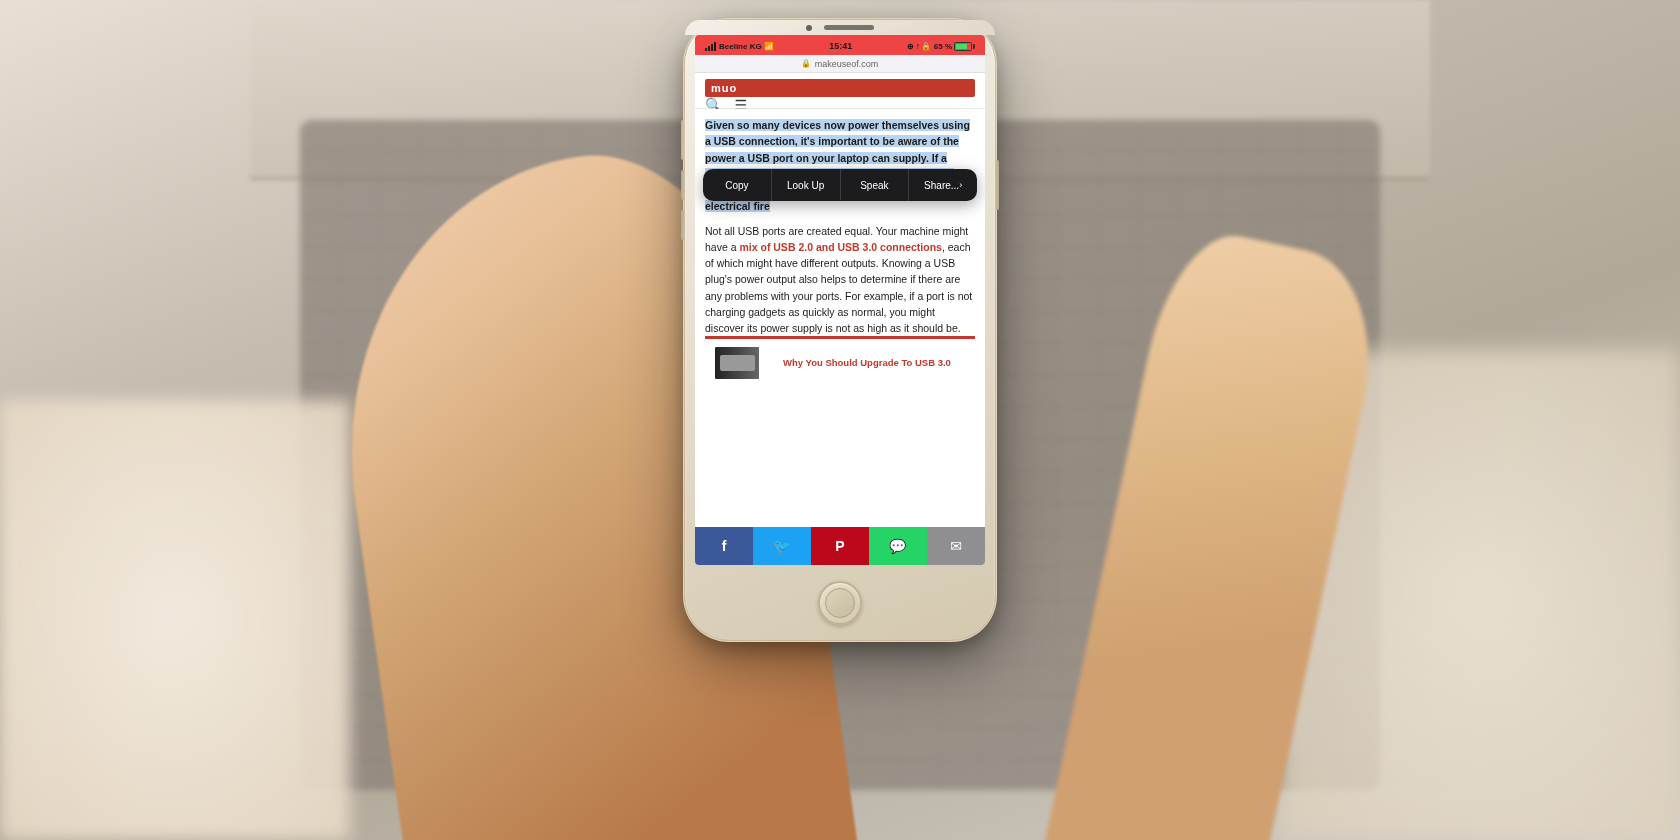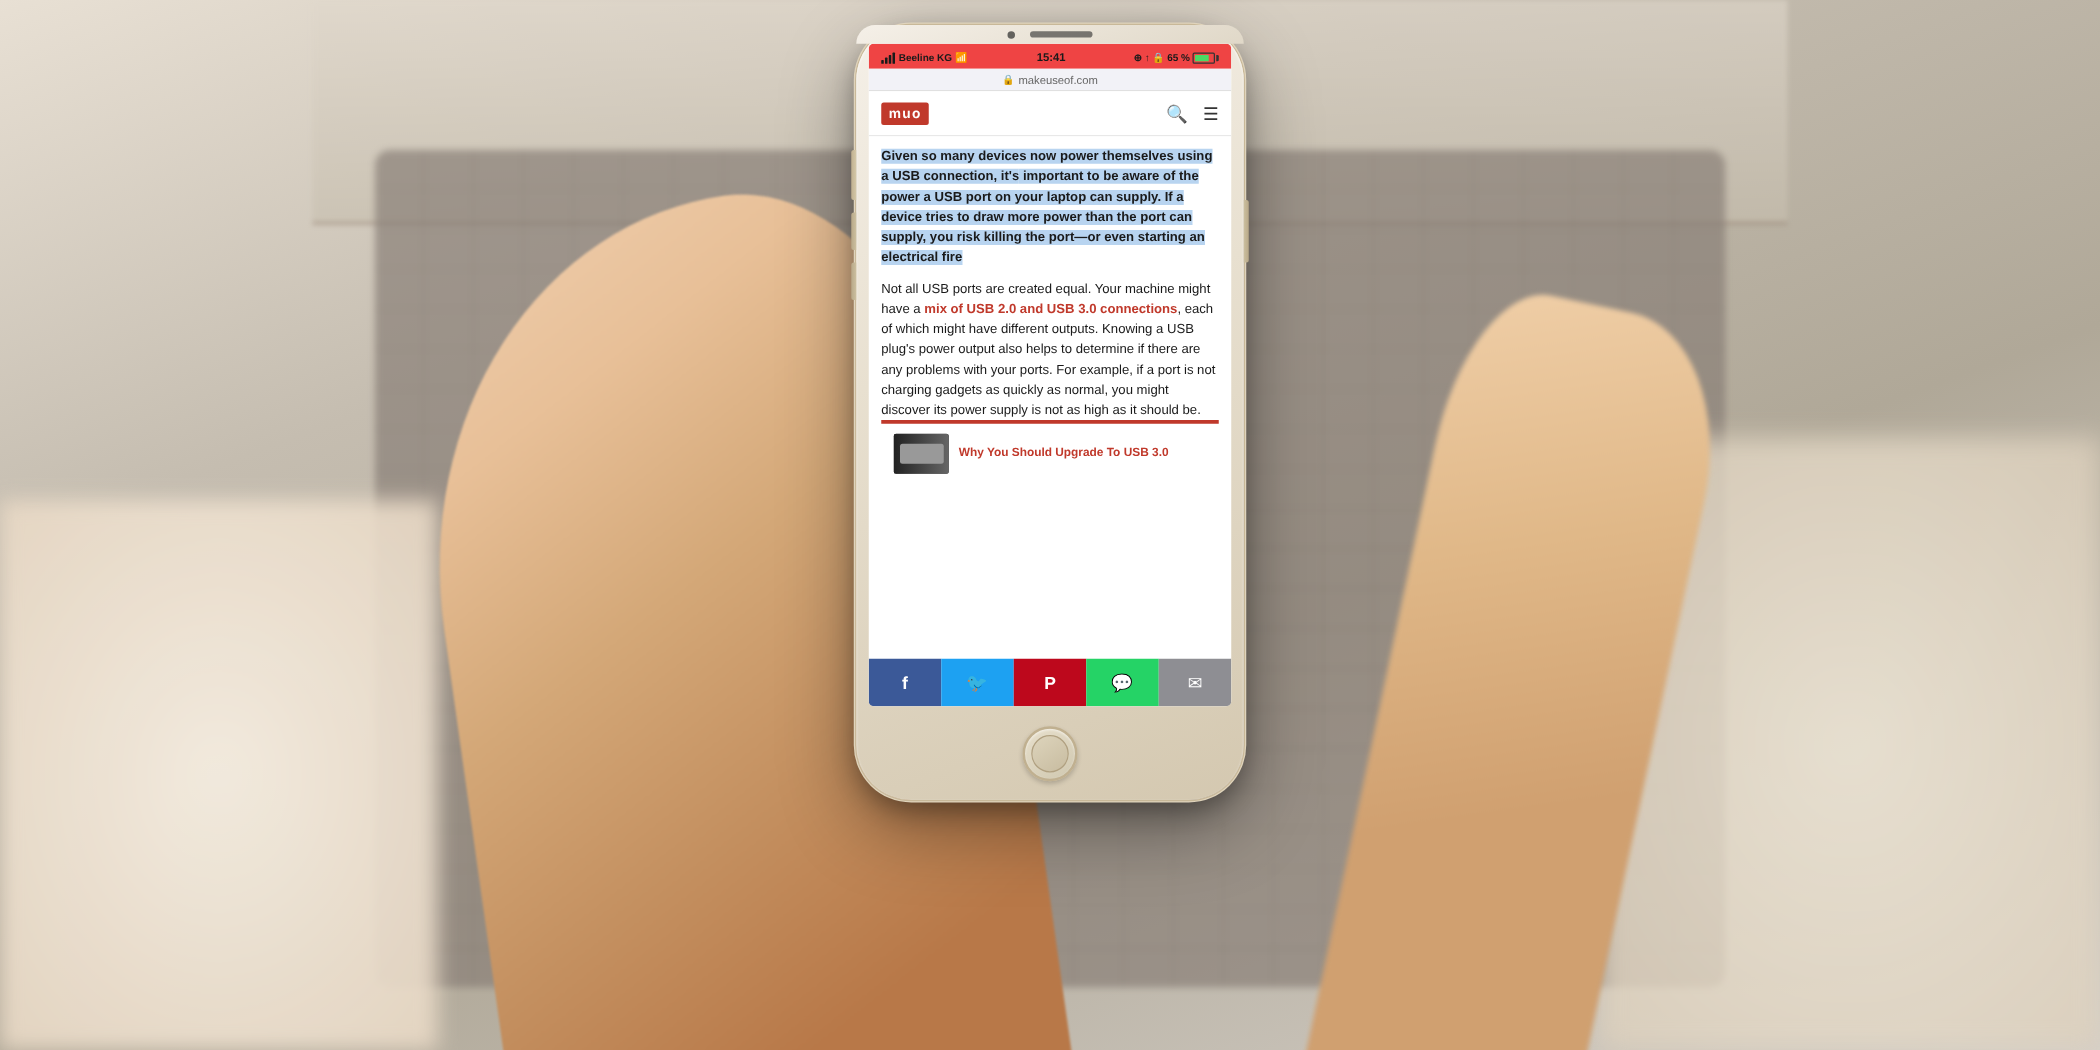--- a/index.html
+++ b/index.html
@@ -229,26 +229,26 @@
     }
 
     .lock-icon-small {
       font-size: 8px;
       margin-right: 3px;
     }
 
     
     .nav-bar {
       display: flex;
-      align-items: center;
       justify-content: space-between;
       padding: 6px 10px;
       background: #fff;
       border-bottom: 1px solid #e8e8e8;
       height: 36px;
+      flex-direction: column;
     }
 
     .muo-logo {
       background: #c0392b;
       color: #fff;
       font-size: 11px;
       font-weight: 900;
       padding: 3px 6px;
       border-radius: 2px;
       letter-spacing: 1px;
@@ -389,21 +389,21 @@
       border: 1px solid #b0a080;
       background: linear-gradient(145deg, #ddd4bc, #c8bca0);
     }
 
     
     .related-article {
       display: flex;
       align-items: center;
       padding: 8px 10px;
       border-top: 3px solid #c0392b;
-      gap: 8px;
+      gap: 24px;
       background: #fff;
     }
 
     .related-thumbnail {
       width: 44px;
       height: 32px;
       background: linear-gradient(135deg, #444, #888);
       border-radius: 2px;
       flex-shrink: 0;
       overflow: hidden;
@@ -591,20 +591,35 @@
           <div class="nav-bar">
             <div class="muo-logo">muo</div>
             <div class="nav-icons">
               <span class="nav-icon">🔍</span>
               <span class="nav-icon">☰</span>
             </div>
           </div>
 
           <div class="content-area">
 
+            <div class="context-menu">
+              <div class="context-menu-item">
+                <span>Copy</span>
+              </div>
+              <div class="context-menu-item">
+                <span>Look Up</span>
+              </div>
+              <div class="context-menu-item">
+                <span>Speak</span>
+              </div>
+              <div class="context-menu-item">
+                <span>Share...</span>
+                <span class="more-arrow">›</span>
+              </div>
+            </div>
 
             <div class="article-content">
               <p style="margin-bottom:8px;">
                 <span class="highlighted-text">Given so many devices now power themselves using a USB connection, it's</span><span class="highlighted-text"> important to be aware of the power a USB port on your laptop can supply. If a device tries to draw more power than the port can supply, you risk killing the port—or even starting an electrical fire</span>
               </p>
 
               <p style="">
                 <span>Not all USB ports are created equal. Your machine might have a </span><a class="link-text">mix of USB 2.0 and USB 3.0 connections</a><span>, each of which might have different outputs. Knowing a USB plug's power output also helps to determine if there are any problems with your ports. For example, if a port is not charging gadgets as quickly as normal, you might discover its power supply is not as high as it should be.</span>
               </p>
 

